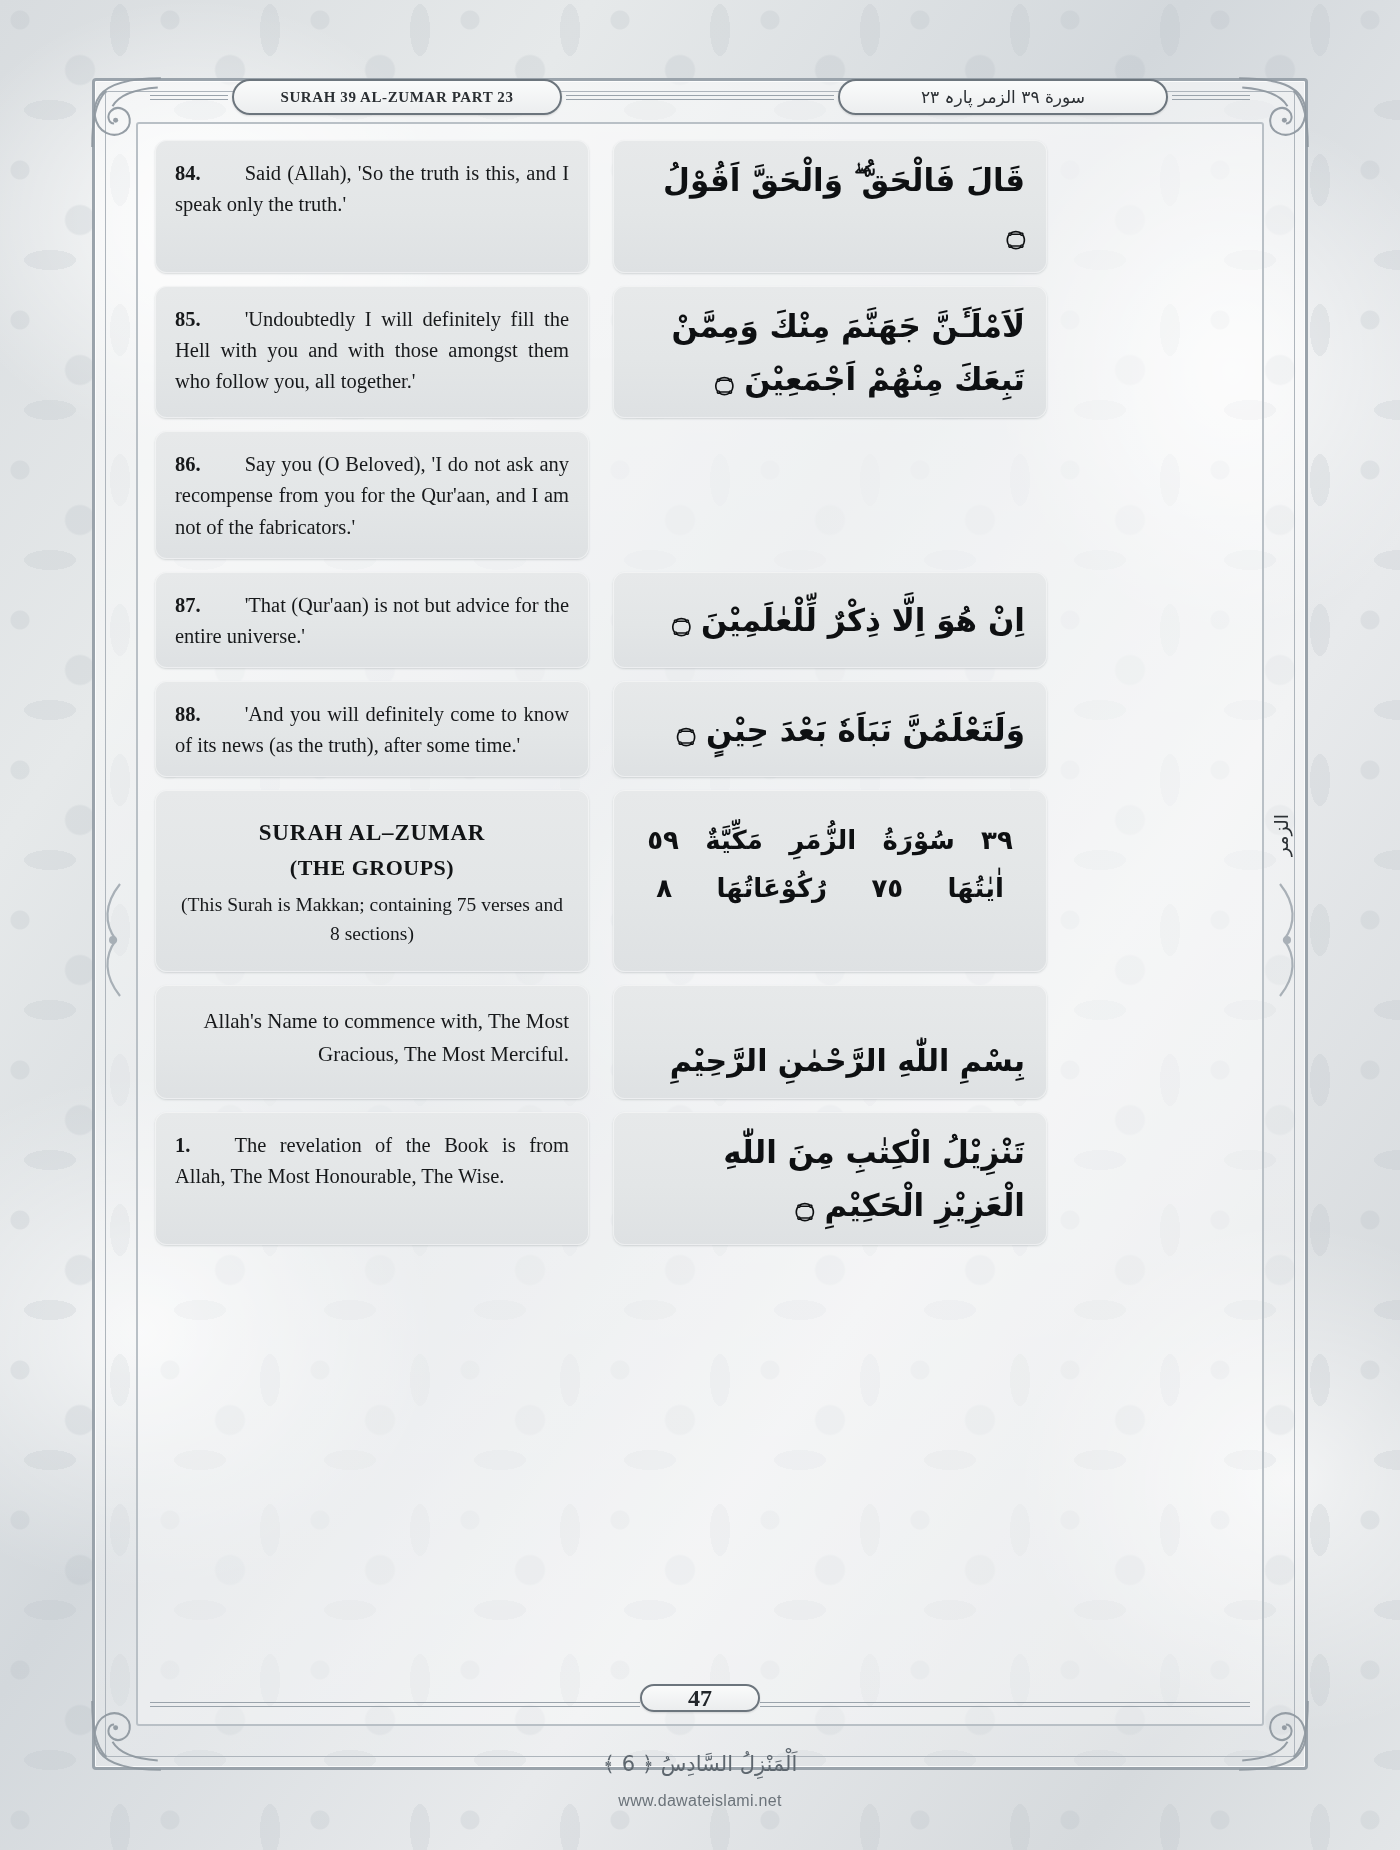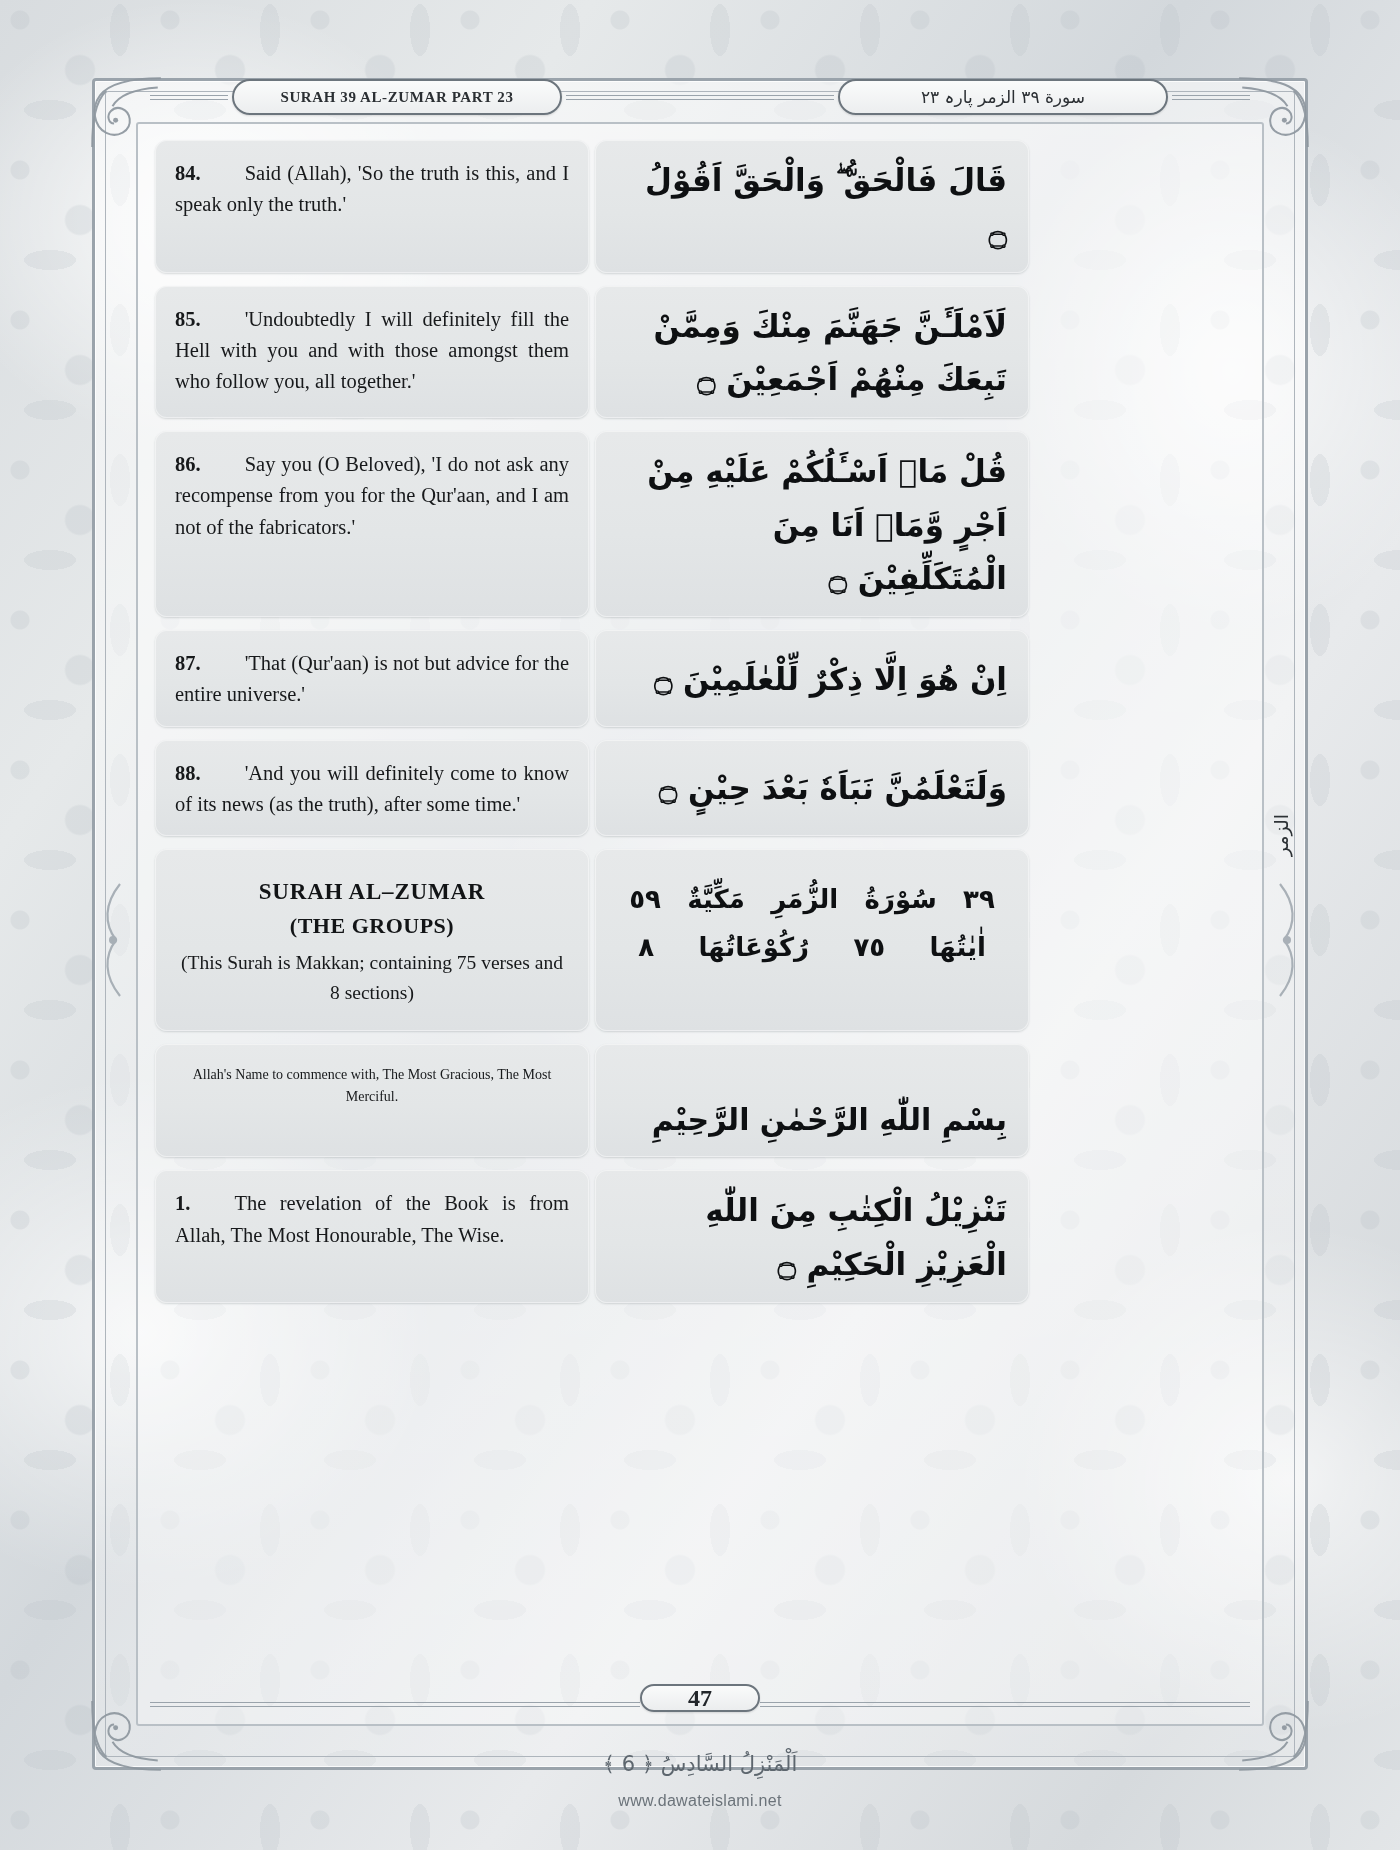--- a/index.html
+++ b/index.html
@@ -136,21 +136,21 @@
   
   #content {
     position: absolute;
     left: 155px;
     top: 140px;
     width: 1090px;
   }
 
   .row {
     display: flex;
-    gap: 6px;
+    gap: 24px;
     margin-bottom: 13px;
     align-items: stretch;
   }
 
   .cell {
     background: linear-gradient(180deg, #e7e9ea 0%, #e3e6e7 55%, #dee1e3 100%);
     border-radius: 12px;
     box-shadow: 0 1px 2px rgba(120,128,134,.28), 0 0 0 1px rgba(255,255,255,.45) inset;
   }
   .cell.en {
@@ -234,24 +234,24 @@
     display: flex;
     justify-content: space-around;
     align-items: baseline;
     gap: 10px;
     line-height: 1.85;
   }
 
   .cell.bism-en { padding: 20px 20px 18px 20px; }
   .bism-en-text {
     font-family: "Liberation Serif", serif;
-    font-size: 14px;
+    font-size: 21px;
     line-height: 1.55;
     color: #17191b;
-    text-align: center;
+    text-align: right;
   }
   .bism-ar { font-size: 30px; margin-top: 36px; }
 
   
   #margin-mark {
     position: absolute;
     right: 104px;
     top: 770px;
     width: 30px;
     height: 130px;
@@ -415,23 +415,20 @@
       <div class="ar-text">لَاَمْلَـَٔنَّ جَهَنَّمَ مِنْكَ وَمِمَّنْ تَبِعَكَ مِنْهُمْ اَجْمَعِيْنَ ۝</div>
     </div>
   </div>
 
   <div class="row">
     <div class="cell en">
       <div class="en-text">
         <span class="vnum">86.</span><span>Say you (O Beloved), 'I do not ask any recompense from you for the Qur'aan, and I am not of the fabricators.'</span>
       </div>
     </div>
-    <div class="cell ar">
-      <div class="ar-text">قُلْ مَاۤ اَسْـَٔلُكُمْ عَلَيْهِ مِنْ اَجْرٍ وَّمَاۤ اَنَا مِنَ الْمُتَكَلِّفِيْنَ ۝</div>
-    </div>
   </div>
 
   <div class="row">
     <div class="cell en">
       <div class="en-text">
         <span class="vnum">87.</span><span>'That (Qur'aan) is not but advice for the entire universe.'</span>
       </div>
     </div>
     <div class="cell ar">
       <div class="ar-text">اِنْ هُوَ اِلَّا ذِكْرٌ لِّلْعٰلَمِيْنَ ۝</div>

